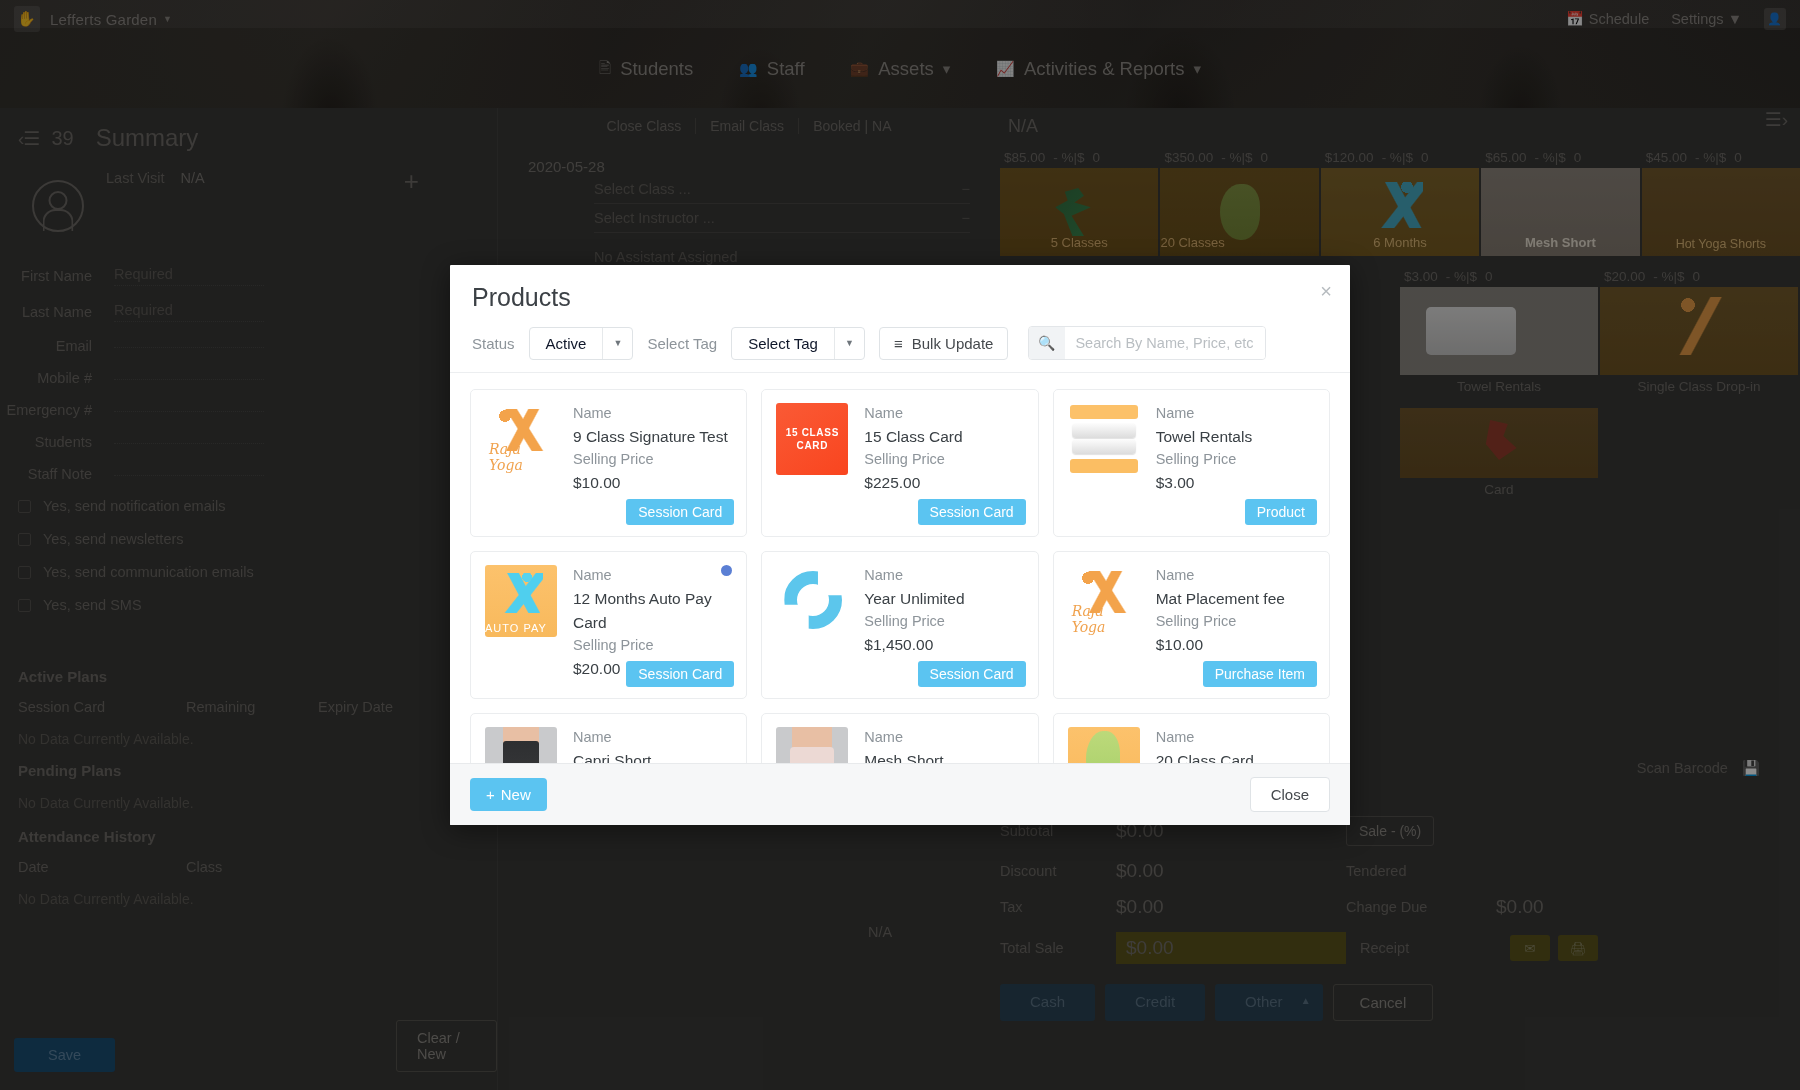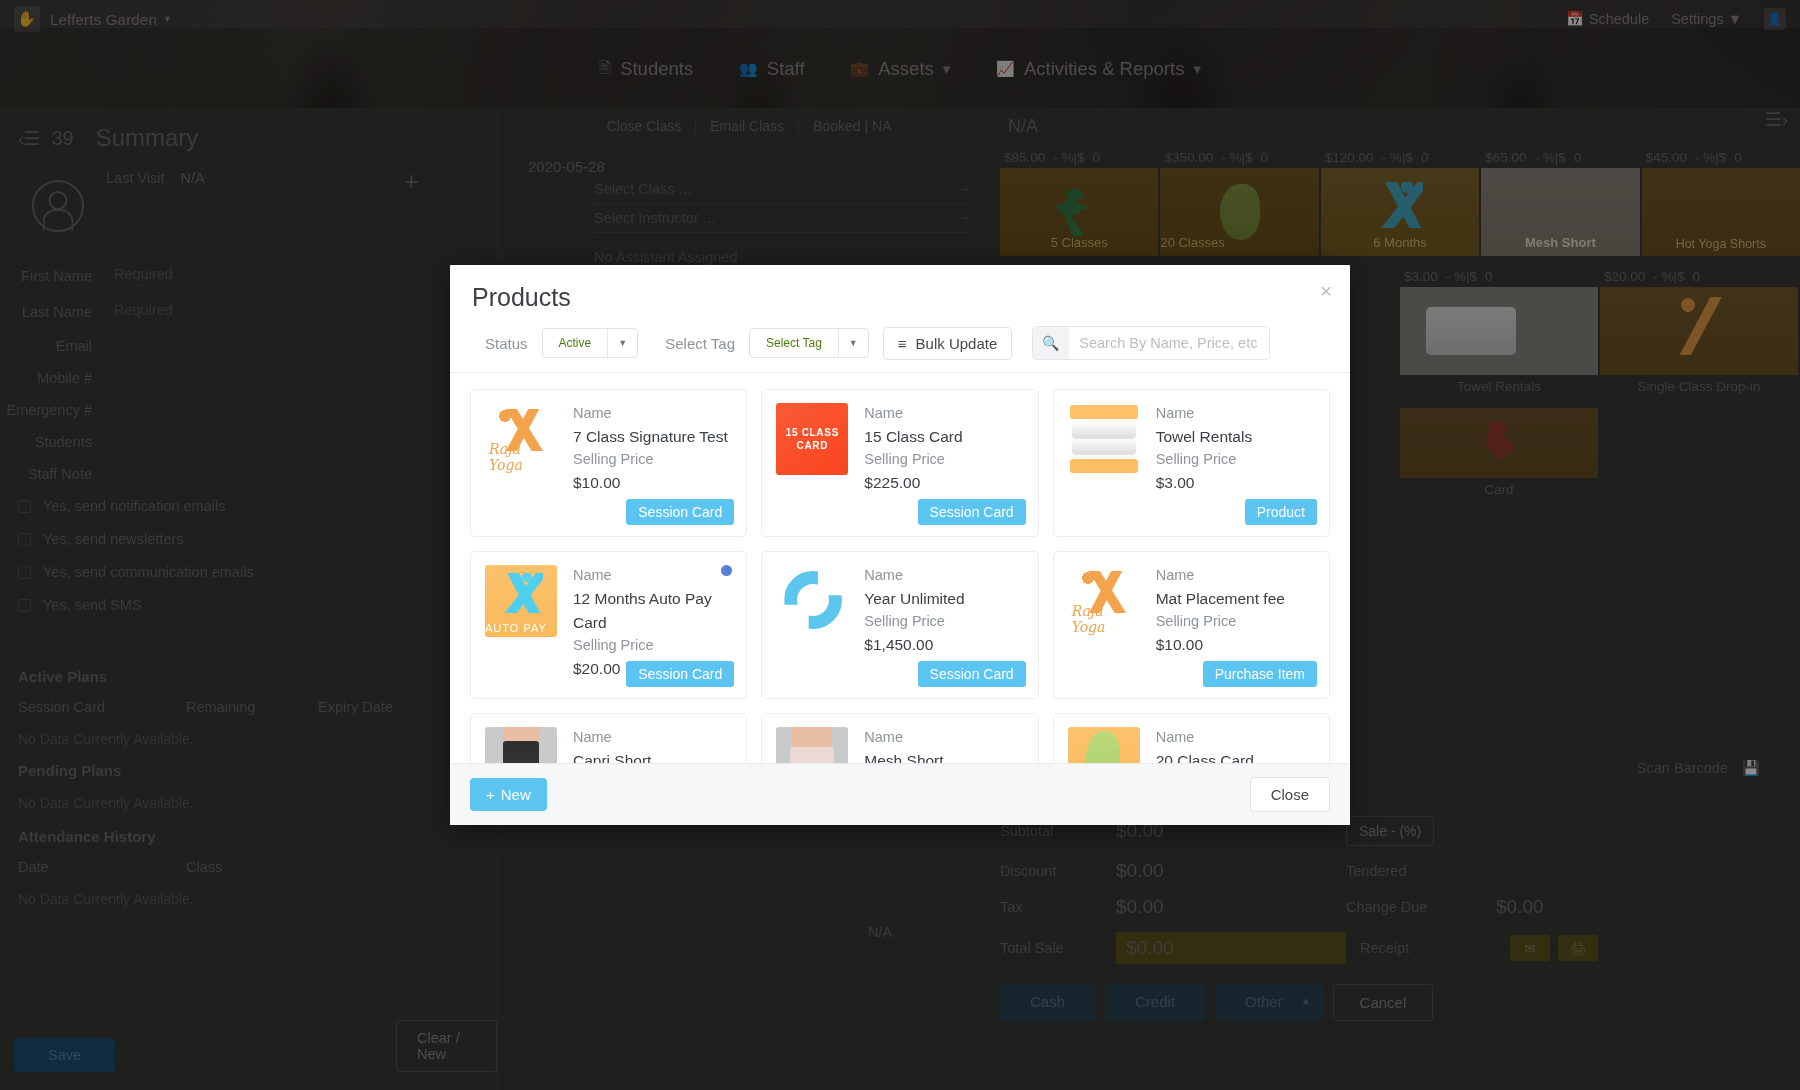--- a/index.html
+++ b/index.html
@@ -174,26 +174,26 @@
     padding:18px 22px 14px; position:relative; flex:0 0 auto;
   }
   .modal-title{ font-size:25px; color:#3c4146; font-weight:400; }
   .modal-x{
     position:absolute; right:18px; top:16px; color:#b6bbbf; font-size:20px; line-height:1;
   }
   .filters{
     display:flex; align-items:center; gap:14px; padding:0 22px 12px;
     border-bottom:1px solid #eceef0; flex:0 0 auto;
   }
-  .flabel{ color:#8d949a; font-size:15px;margin-left:13px; }
+  .flabel{ color:#8d949a; font-size:15px; }
   .sel{
     display:flex; align-items:stretch; border:1px solid #dfe3e6; border-radius:4px;
     background:#fff; overflow:hidden;
   }
-  .sel .txt{ padding:7px 16px; font-size:12px; color:#4d7c0f; }
+  .sel .txt{ padding:7px 16px; font-size:15px; color:#0f172a; }
   .sel .arw{ width:30px; border-left:1px solid #e6e9eb; display:flex;align-items:center;
     justify-content:center; color:#6f767c; font-size:9px;}
   .bulk{
     border:1px solid #dfe3e6; border-radius:4px; padding:7px 14px; font-size:15px;
     color:#45494d; display:flex; align-items:center; gap:9px; background:#fff;
   }
   .searchbox{ display:flex; align-items:stretch; border:1px solid #e3e6e9; border-radius:4px;
     overflow:hidden; margin-left:6px; }
   .searchbox .ic{ background:#f1f3f5; width:36px; display:flex;align-items:center;justify-content:center;
     color:#585e63; font-size:14px; font-weight:bold;}
@@ -602,21 +602,21 @@
   <div class="grid-wrap">
     <div class="grid">
 
       <div class="card">
         <div class="thumb t-rajayoga">
           <div class="fig"></div>
           <div class="txt">Raja Yoga</div>
         </div>
         <div class="info">
           <div class="k">Name</div>
-          <div class="v">7 Class Signature Test</div>
+          <div class="v">9 Class Signature Test</div>
           <div class="k">Selling Price</div>
           <div class="v">$10.00</div>
         </div>
         <div class="badge">Session Card</div>
       </div>
 
       <div class="card">
         <div class="thumb t-15card">
           <div class="txt">15 CLASS<br>CARD</div>
         </div>

